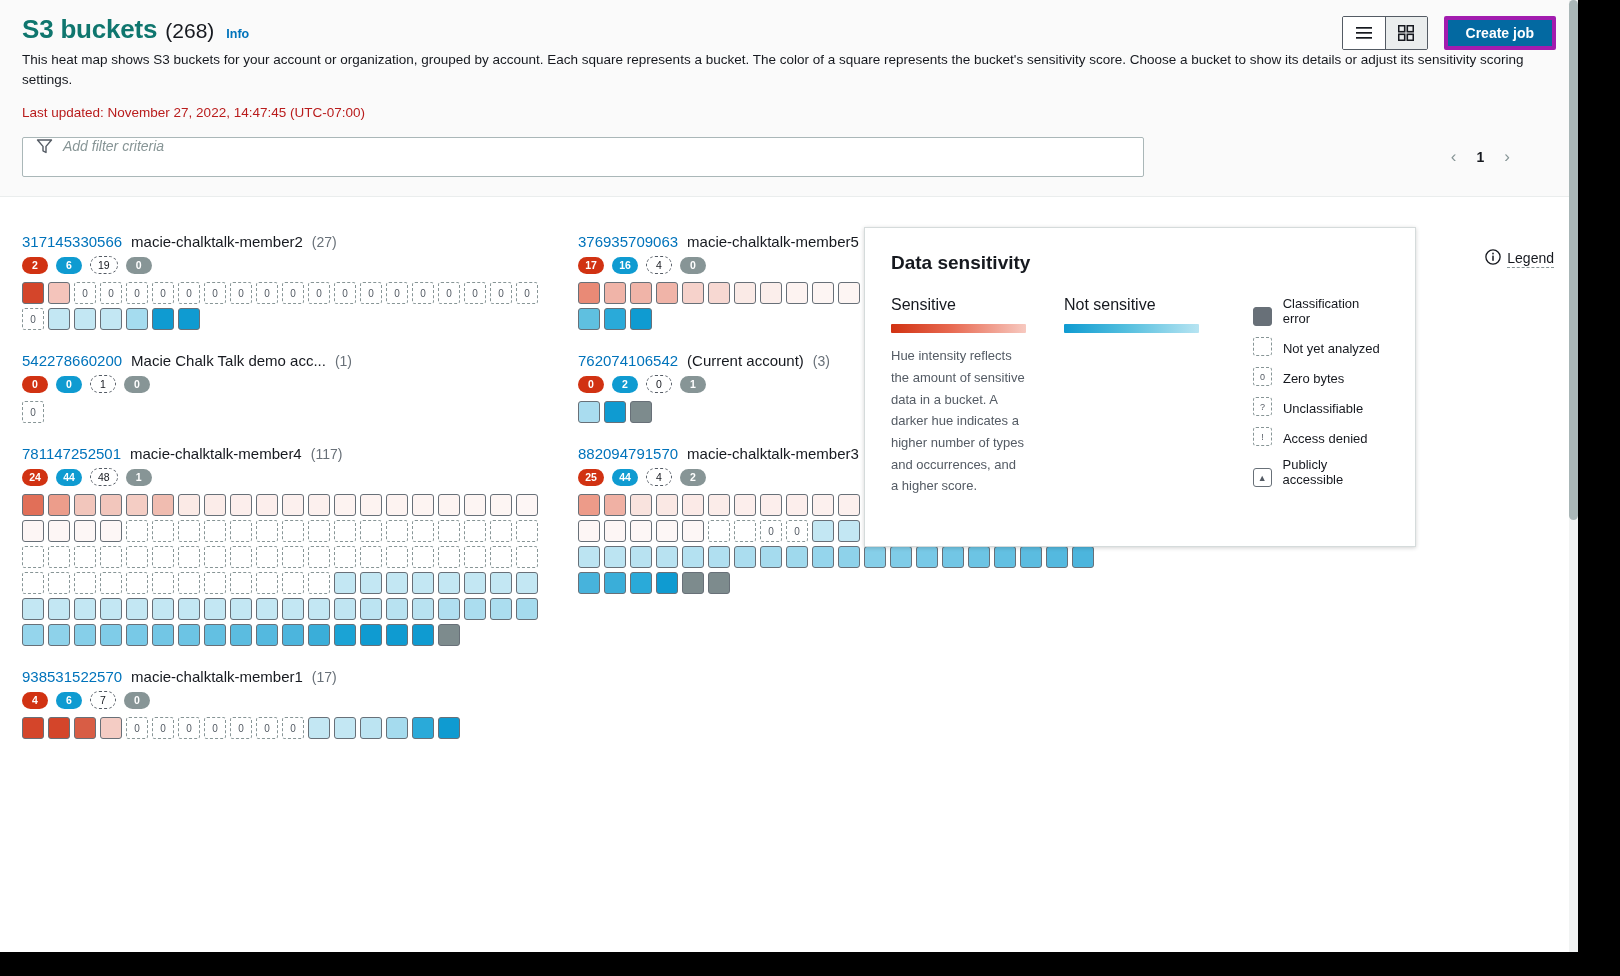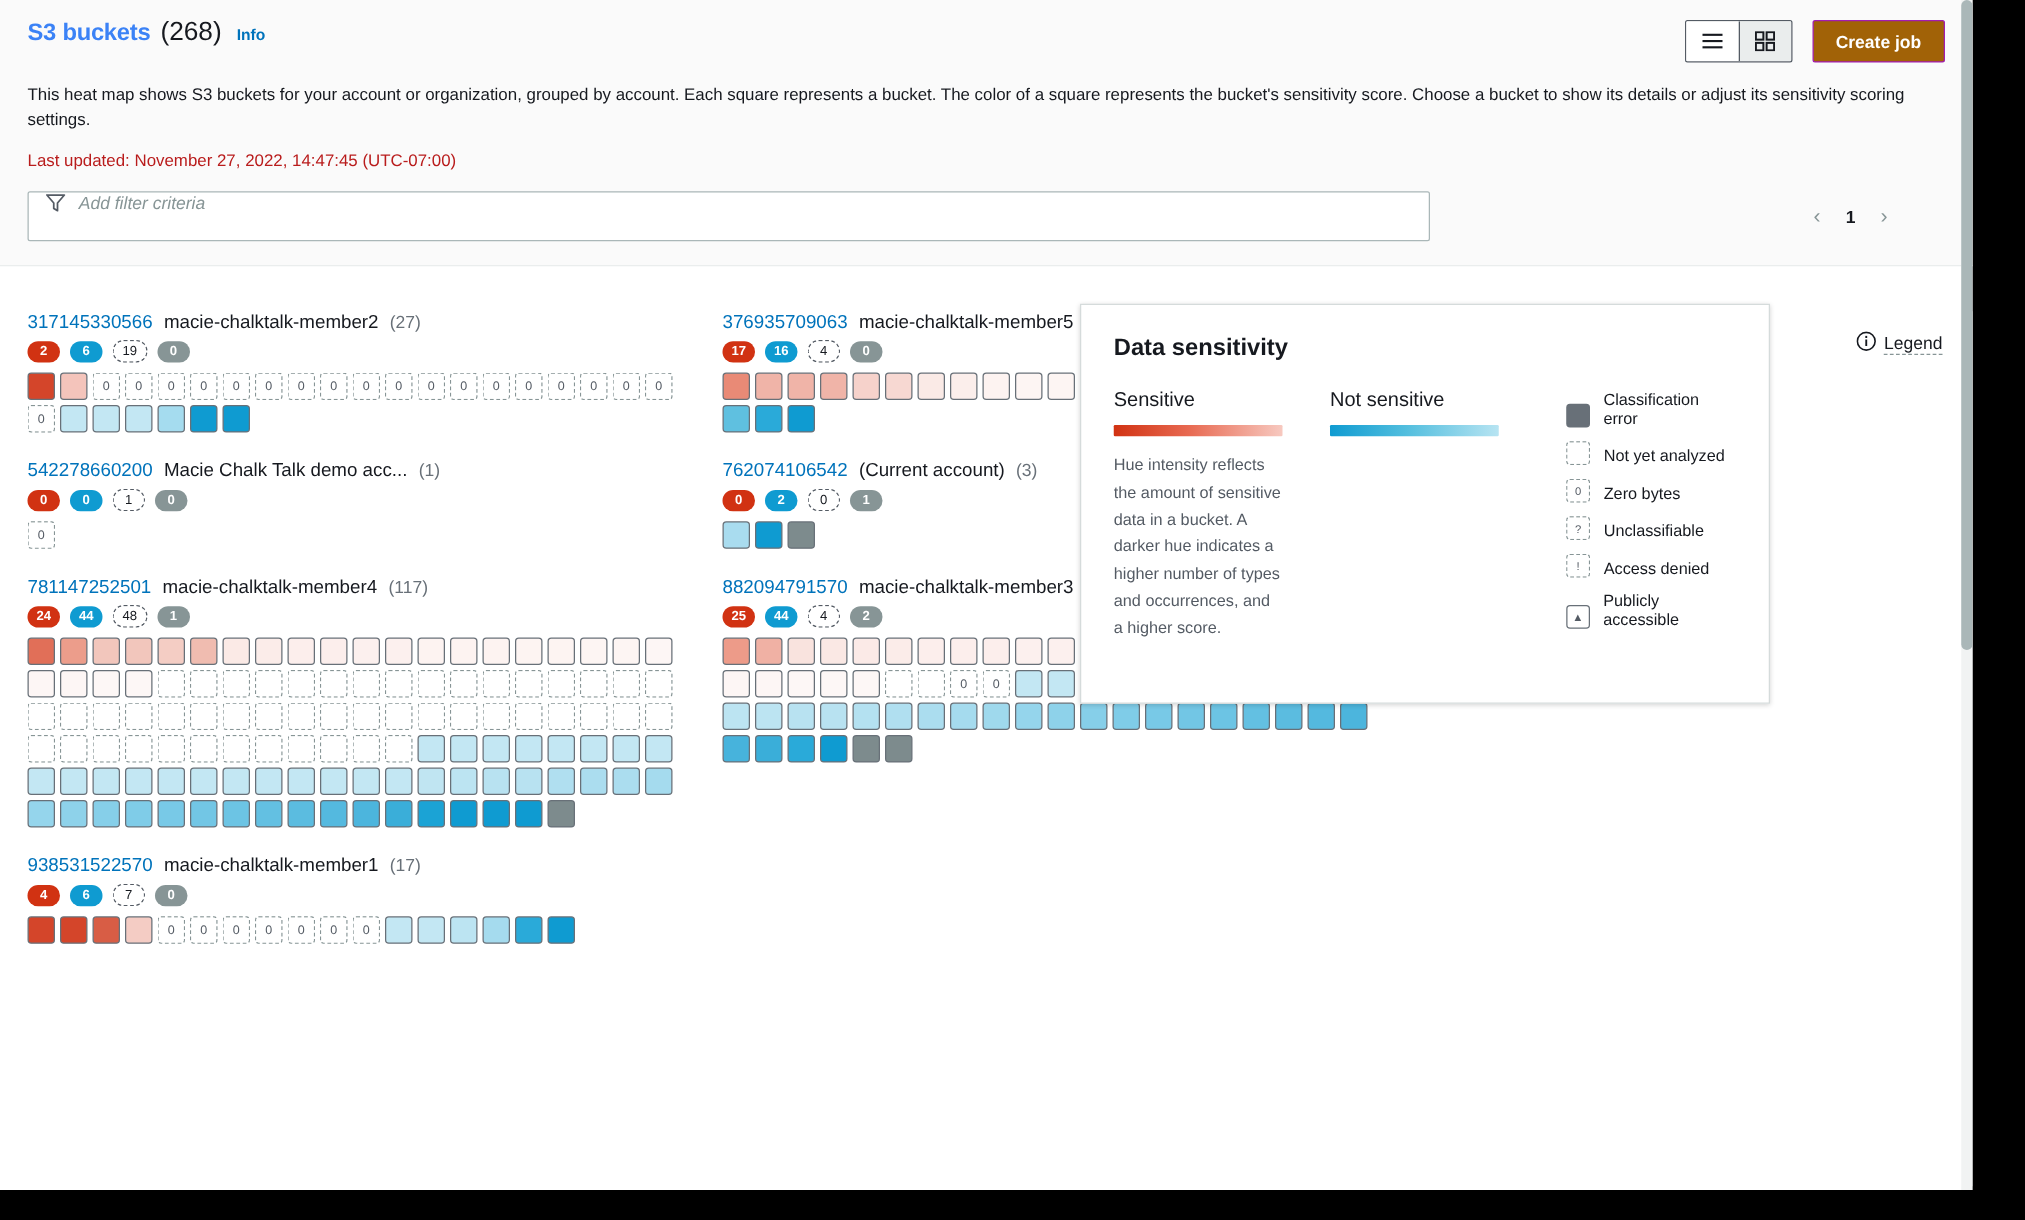--- a/index.html
+++ b/index.html
@@ -13,36 +13,36 @@
   }
   .page {
     position:absolute; left:0; top:0; width:1578px; height:952px;
     background:#ffffff; overflow:hidden;
   }
 
   
   .hdr { position:relative; padding:14px 22px 0 22px; background:#fafafa; }
   .hdr-top { display:flex; align-items:flex-start; justify-content:space-between; }
   .title-wrap { display:flex; align-items:baseline; gap:8px; }
-  .title { font-size:19px; font-weight:bold; color:#3b82f6; letter-spacing:-0.2px; }
+  .title { font-size:26px; font-weight:bold; color:#0f766e; letter-spacing:-0.2px; }
   .title-count { font-size:21px; font-weight:400; color:#16191f; }
   .info-link { font-size:12.5px; font-weight:bold; color:#0073bb; cursor:pointer; margin-left:4px; }
 
   .hdr-actions { display:flex; align-items:center; gap:16px; margin-top:2px; }
   .seg { display:flex; border:1px solid #545b64; border-radius:2px; overflow:hidden; height:34px; }
   .seg-btn { width:42px; display:flex; align-items:center; justify-content:center; background:#fff; cursor:pointer; }
   .seg-btn + .seg-btn { border-left:1px solid #545b64; }
   .seg-btn.active { background:#eaeded; }
   .create-btn {
-    background:#a16207; color:#fff; font-weight:bold; font-size:14px;
-    border:1px solid #a21caf; border-radius:2px; height:34px; padding:0 18px;
+    background:#0369a1; color:#fff; font-weight:bold; font-size:14px;
+    border:4px solid #a21caf; border-radius:2px; height:34px; padding:0 18px;
     display:flex; align-items:center; cursor:pointer;
   }
 
-  .desc { margin-top:16px; font-size:13.5px; line-height:1.45; color:#16191f; max-width:1520px; }
+  .desc { font-size:13.5px; line-height:1.45; color:#16191f; max-width:1520px; }
   .updated { margin-top:16px; font-size:13.5px; color:#b91c1c; }
 
   .filter-row { margin-top:17px; display:flex; align-items:center; justify-content:space-between; padding-bottom:20px; }
   .filter-box {
     width:1122px; height:40px; background:#fff; border:1px solid #aab7b8; border-radius:2px;
     display:flex; gap:10px; padding:0 13px;
   }
   .filter-ph { color:#879596; font-style:italic; font-size:14px; }
   .pager { display:flex; align-items:center; gap:20px; margin-right:46px; }
   .pager-arrow { color:#879596; font-size:17px; cursor:pointer; user-select:none; }

